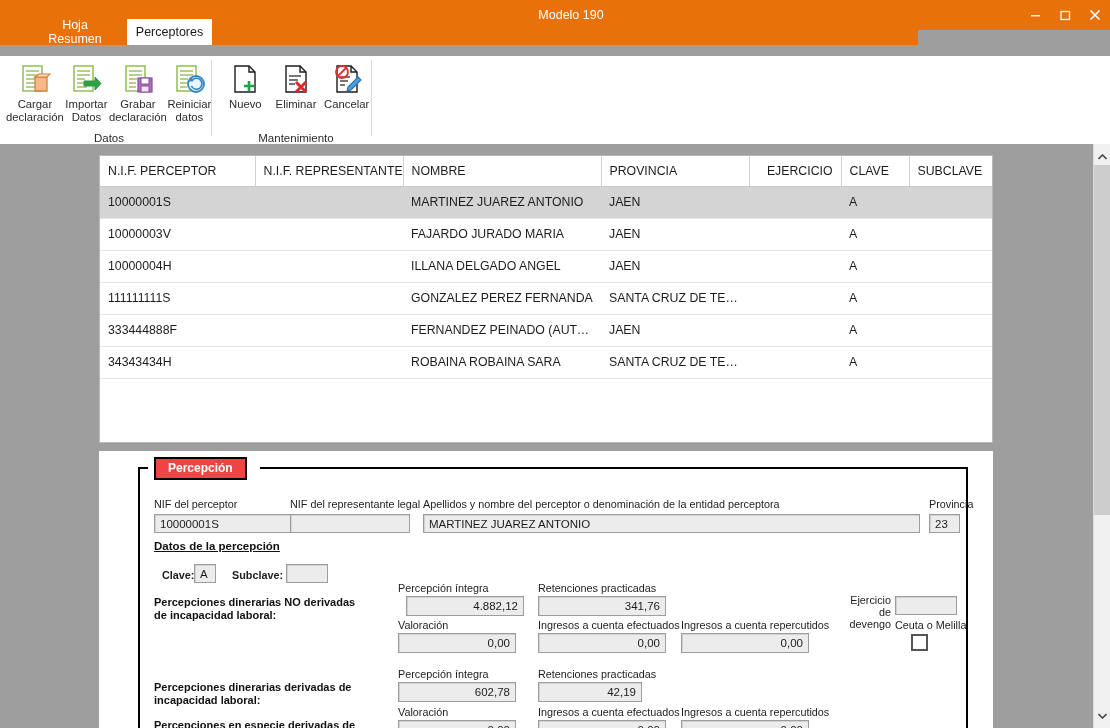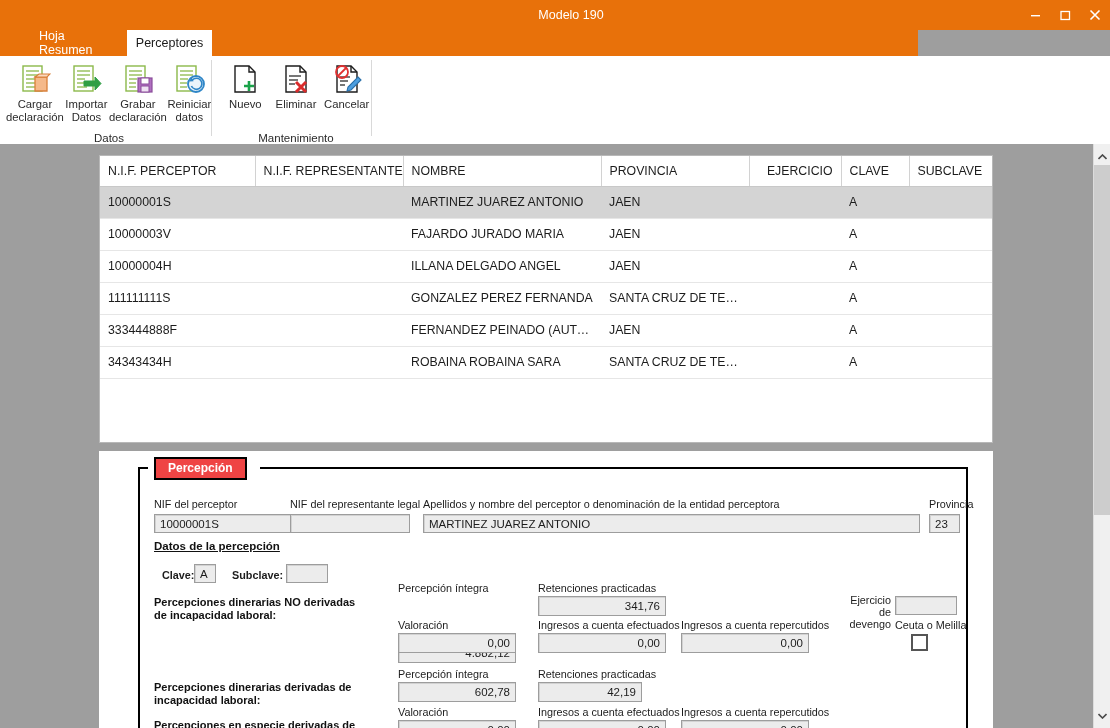--- a/index.html
+++ b/index.html
@@ -30,22 +30,23 @@
   .winbtn {
     width: 30px; height: 30px;
     display: flex; align-items: center; justify-content: center;
     color: #ffffff; font-size: 13px; line-height: 1;
     cursor: default;
   }
   .winbtn svg { display: block; }
 
   
   .tabstrip {
-    position: absolute; top: 30px; left: 0; width: 918px; height: 26px;
+    position: absolute; top: 19px; left: 0; width: 918px; height: 26px;
     background: #e8710a;
+    text-align: center;
   }
   .tab {
     position: absolute; top: 0; height: 26px;
     display: flex; align-items: center; justify-content: center;
     font-size: 12.5px; color: #ffffff; padding: 0 14px;
     cursor: default;
   }
   .tab.active {
     background: #ffffff; color: #1a1a1a;
   }
@@ -483,21 +484,21 @@
       <div class="fld-box sunken" style="left:146px; top:95px; width:42px; height:19px;"></div>
 
       <div class="fld-label" style="left:699px; top:125px; width:52px; text-align:right; line-height:12px; white-space:pre-line;">Ejercicio de
 devengo</div>
       <div class="fld-box sunken" style="left:755px; top:127px; width:62px; height:19px;"></div>
       <div class="fld-label" style="left:755px; top:150px;">Ceuta o Melilla</div>
       <div class="checkbox" style="left:771px; top:165px;"></div>
 
       <div class="rowlabel" style="left:14px; top:127px;">Percepciones dinerarias NO derivadas de incapacidad laboral:</div>
       <div class="fld-label" style="left:258px; top:113px;">Percepción íntegra</div>
-      <div class="fld-box sunken right" style="left:258px; top:127px; width:118px; height:20px;margin-top:47px;">4.882,12</div>
+      <div class="fld-box sunken right" style="left:266px; top:127px; width:118px; height:20px;">4.882,12</div>
       <div class="fld-label" style="left:398px; top:113px;">Retenciones practicadas</div>
       <div class="fld-box sunken right" style="left:398px; top:127px; width:128px; height:20px;">341,76</div>
 
       <div class="fld-label" style="left:258px; top:150px;">Valoración</div>
       <div class="fld-box sunken right" style="left:258px; top:164px; width:118px; height:20px;">0,00</div>
       <div class="fld-label" style="left:398px; top:150px;">Ingresos a cuenta efectuados</div>
       <div class="fld-box sunken right" style="left:398px; top:164px; width:128px; height:20px;">0,00</div>
       <div class="fld-label" style="left:541px; top:150px;">Ingresos a cuenta repercutidos</div>
       <div class="fld-box sunken right" style="left:541px; top:164px; width:128px; height:20px;">0,00</div>
 

